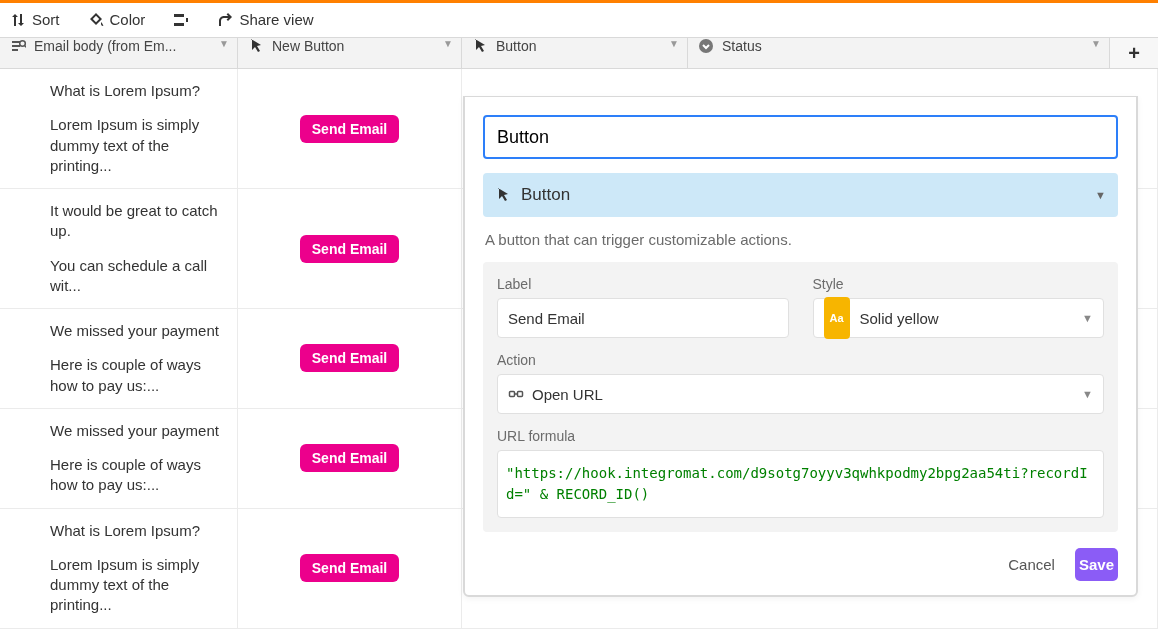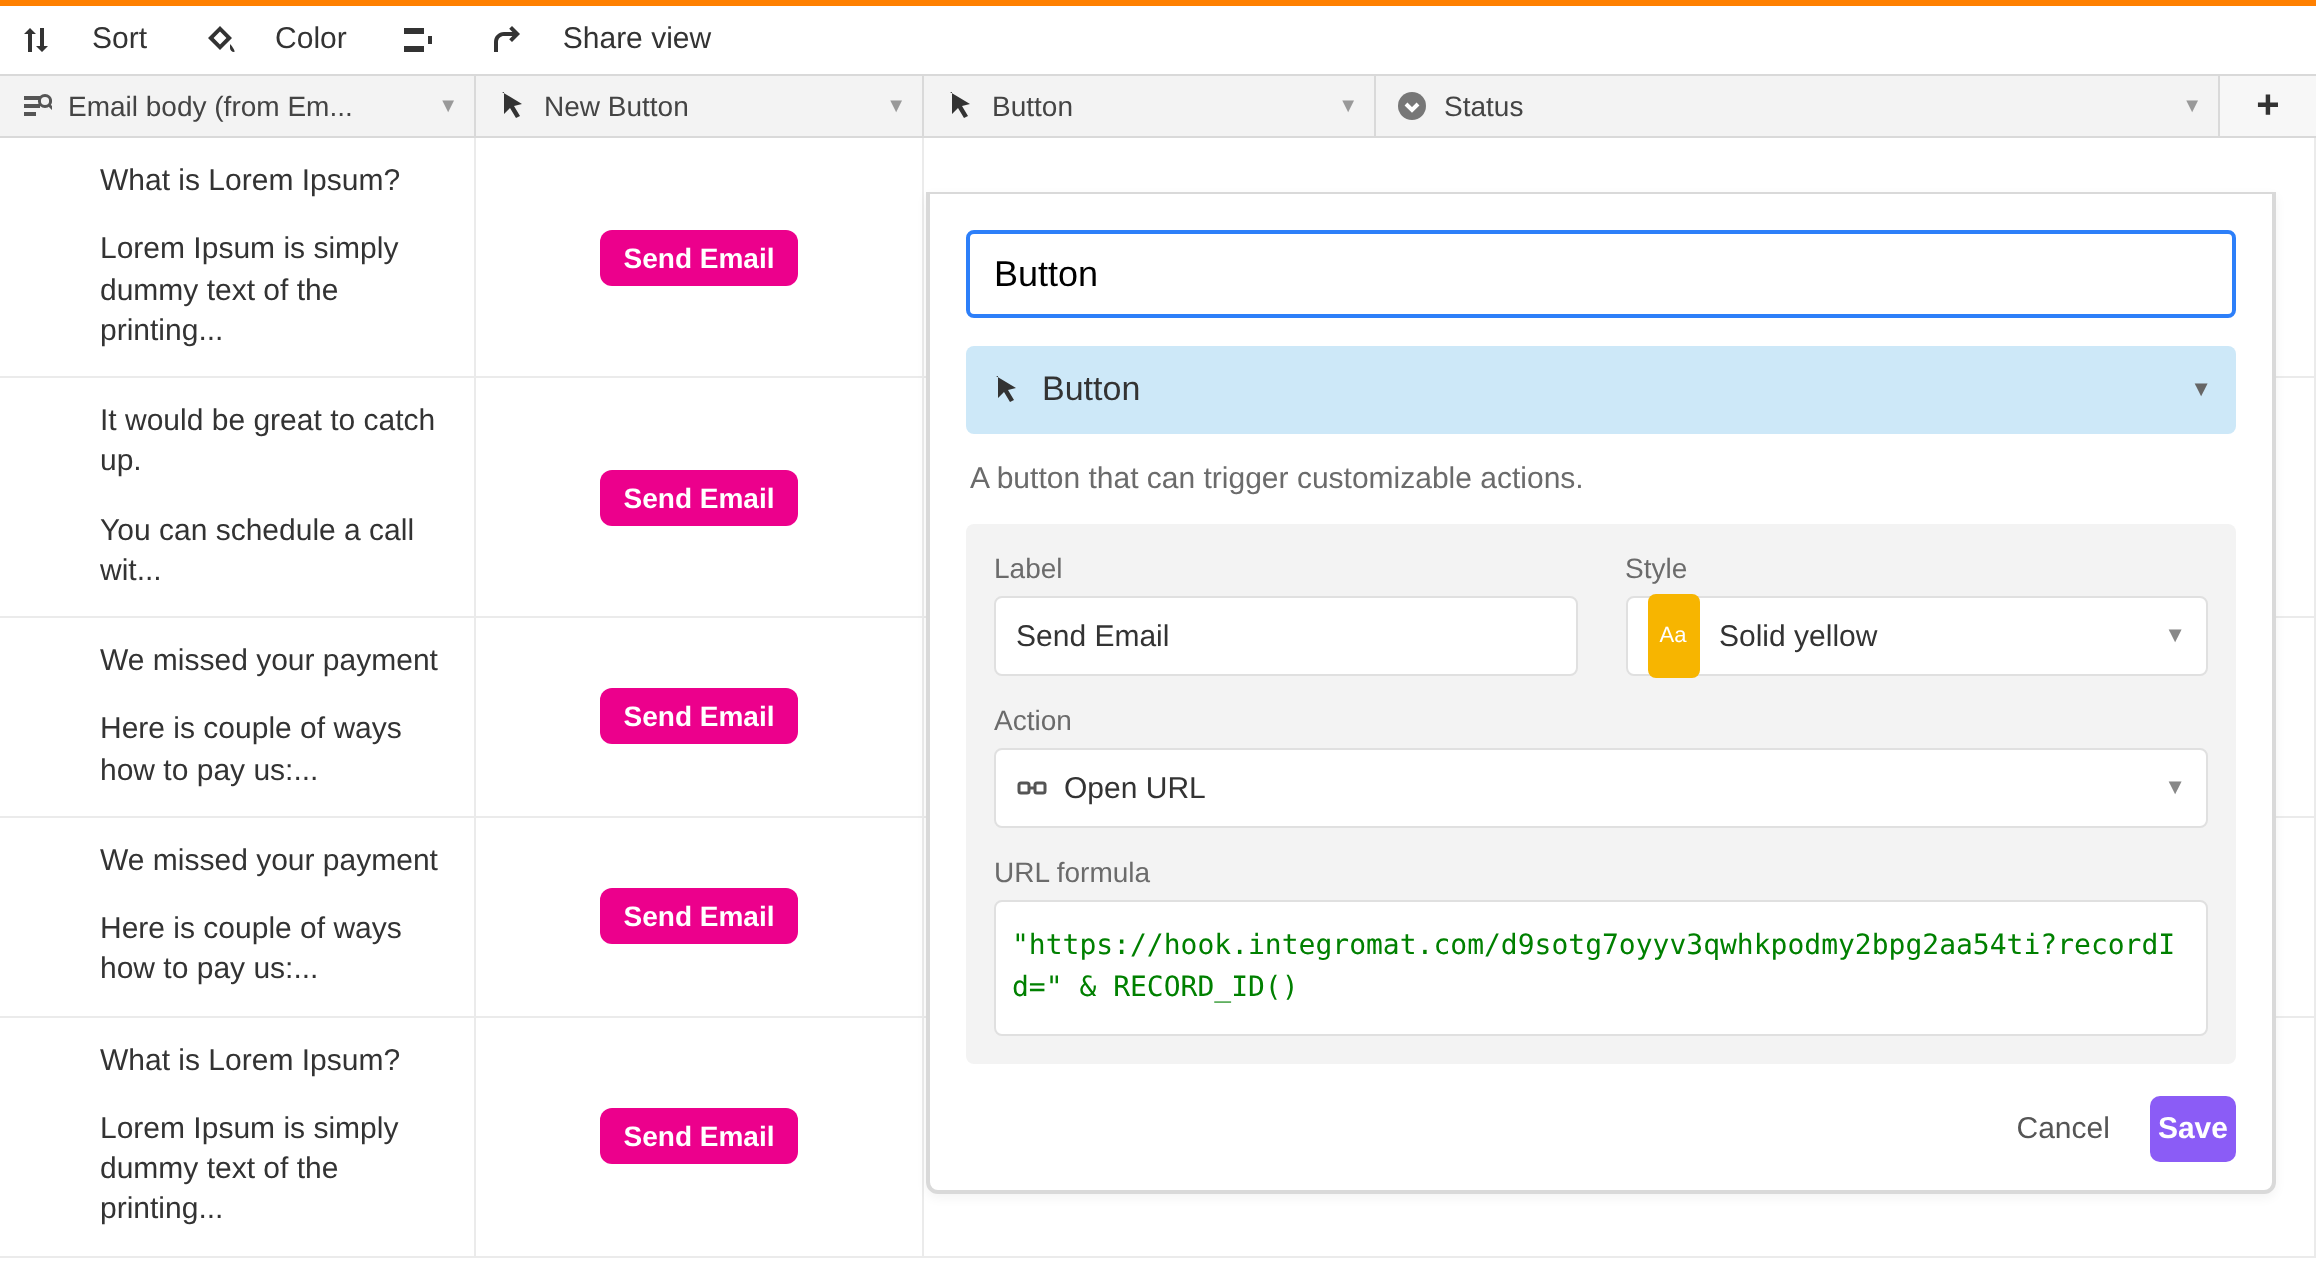--- a/index.html
+++ b/index.html
@@ -1,22 +1,22 @@
 <!DOCTYPE html>
 <html><head>
 <meta charset="utf-8">
 <style>
 * { box-sizing: border-box; margin: 0; padding: 0; }
 body { font-family: -apple-system, BlinkMacSystemFont, "Segoe UI", Helvetica, Arial, sans-serif; font-size: 14px; color: #333; background: #fff; overflow: hidden; }
 .top-accent { height: 3px; background: #ff8000; }
 .toolbar { display: flex; align-items: center; gap: 28px; padding: 8px 10px; border-bottom: 1px solid transparent; }
-.tool-item { display: inline-flex; align-items: center; gap: 20px; color: #333; font-size: 15px; cursor: pointer; }
+.tool-item { display: inline-flex; align-items: center; gap: 6px; color: #333; font-size: 15px; cursor: pointer; }
 .tool-item svg, .col-header svg.hicon { width: 16px; height: 16px; flex-shrink: 0; }
 .header-row { display: flex; height: 32px; border-top: 1px solid #d9d9d9; border-bottom: 1px solid #d9d9d9; background: #f7f7f7; }
-.col-header { display: flex; align-items: center; gap: 8px; padding: 0 10px; border-right: 1px solid #d9d9d9; font-size: 14px; color: #444; background: #f3f3f3; position: relative; cursor: pointer; }
+.col-header { display: flex; gap: 8px; padding: 0 10px; border-right: 1px solid #d9d9d9; font-size: 14px; color: #444; background: #f3f3f3; position: relative; cursor: pointer; }
 .col-header .caret { position: absolute; right: 8px; color: #999; font-size: 10px; }
 .col-a { width: 238px; }
 .col-b { width: 224px; }
 .col-c { width: 226px; }
 .col-d { flex: 1; min-width: 360px; }
 .add-col { width: 48px; display: flex; align-items: center; justify-content: center; color: #333; font-size: 20px; font-weight: 700; cursor: pointer; }
 .rows { }
 .row { display: flex; border-bottom: 1px solid #ebebeb; }
 .cell { padding: 12px 10px; font-size: 15px; color: #333; border-right: 1px solid #ebebeb; }
 .cell.col-a { width: 238px; }
@@ -31,21 +31,21 @@
 .name-input { width: 100%; height: 44px; border: 2px solid #2d7ff9; border-radius: 4px; padding: 0 12px; font-size: 18px; outline: none; }
 .type-chip { margin-top: 14px; background: #cde8f8; border-radius: 4px; height: 44px; display: flex; align-items: center; padding: 0 12px; gap: 10px; font-size: 17px; cursor: pointer; }
 .type-chip .caret { margin-left: auto; color: #666; font-size: 11px; }
 .desc { margin: 14px 2px 0 2px; color: #6b6b6b; font-size: 15px; }
 .config-box { margin-top: 14px; background: #f3f3f3; border-radius: 4px; padding: 14px; }
 .label { color: #6b6b6b; font-size: 14px; margin-bottom: 6px; }
 .row-2 { display: flex; gap: 24px; }
 .half { flex:  1; }
 .field { background: #fff; border: 1px solid #e0e0e0; border-radius: 4px; height: 40px; display: flex; align-items: center; padding: 0 10px; font-size: 15px; cursor: pointer; }
 .field.dropdown .caret { margin-left: auto; color: #888; font-size: 11px; }
-.style-swatch { width: 26px; height: 42px; border-radius: 4px; background: #f7b500; color: #fff; display: inline-flex; align-items: center; justify-content: center; font-size: 11px; font-weight: 400; margin-right: 10px; }
+.style-swatch { width: 26px; height: 42px; border-radius: 4px; background: #f7b500; color: #fff; display: inline-flex; align-items: center; justify-content: center; font-size: 11px; font-weight: 700; margin-right: 10px; }
 .formula-box { background: #fff; border: 1px solid #e0e0e0; border-radius: 4px; padding: 12px 8px; font-family: Menlo, Consolas, monospace; font-size: 14px; color: #008000; line-height: 1.5; white-space: pre-wrap; word-break: break-all; }
 .actions { display: flex; justify-content: flex-end; gap: 14px; margin-top: 16px; align-items: flex-start; }
 .btn-cancel { background: none; border: none; color: #555; font-size: 15px; cursor: pointer; padding: 8px 6px; }
 .btn-save { background: #8b5cf6; color: #fff; border: none; border-radius: 5px; padding: 8px 4px; font-size: 15px; font-weight: 600; cursor: pointer; }
 .action-icon { width: 16px; height: 16px; margin-right: 8px; }
 </style>
 </head>
 <body>
 
 <div class="top-accent"></div>

